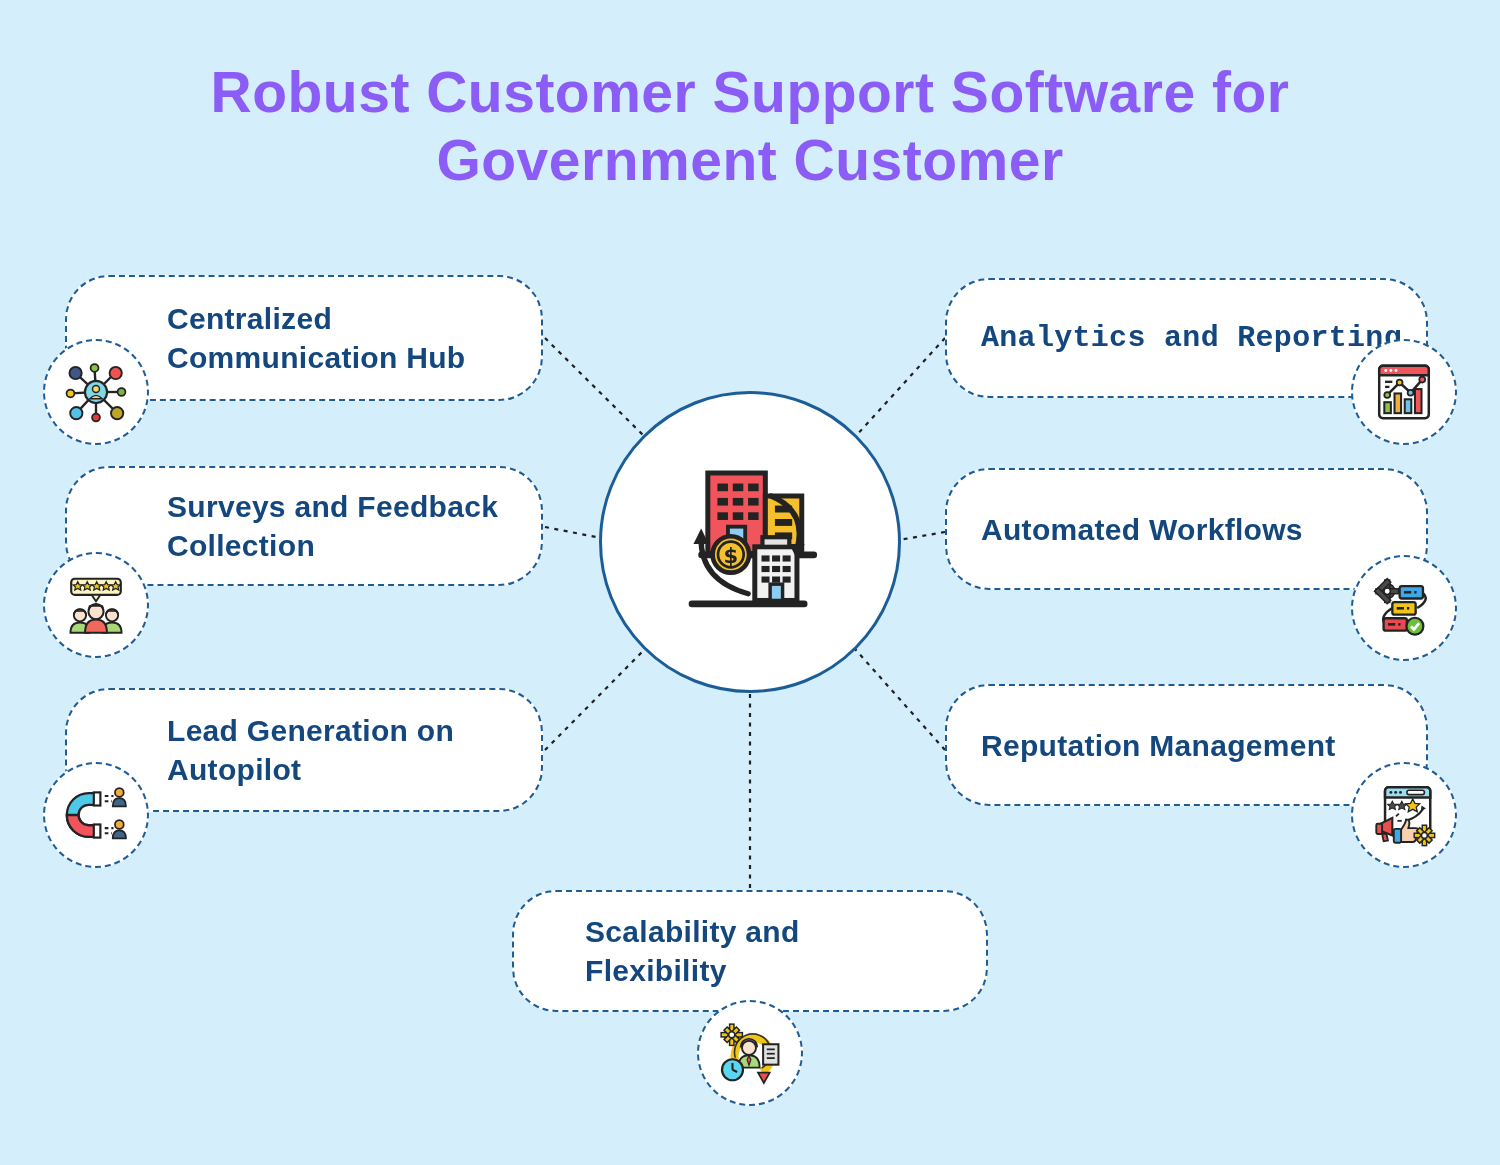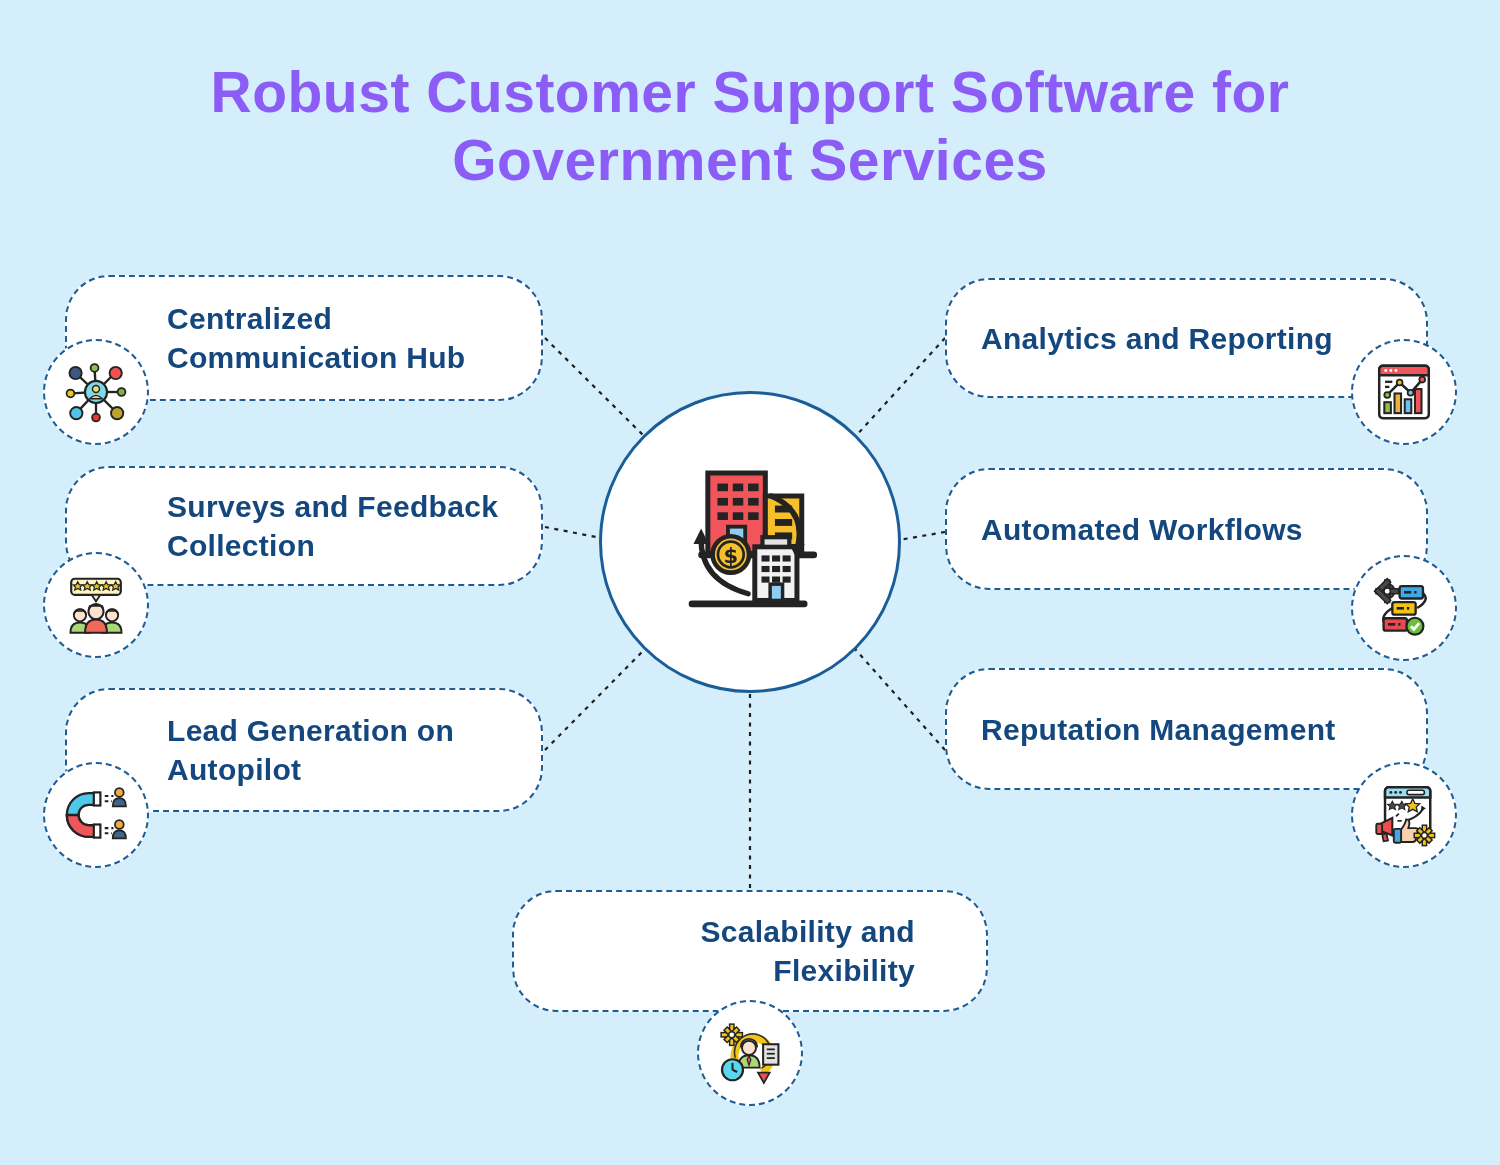--- a/index.html
+++ b/index.html
@@ -33,27 +33,27 @@
   }
   .feature-label {
     color: #14477d; font-size: 30px; font-weight: 600; line-height: 39px;
     letter-spacing: 0.3px;
   }
   .box-left   { left: 65px;  width: 478px; justify-content: flex-end; }
   .box-right  { left: 945px; width: 483px; }
   #box-0 { top: 275px; height: 126px; }
   #box-1 { top: 466px; height: 120px; }
   #box-2 { top: 688px; height: 124px; }
-  #box-3 { top: 278px; height: 120px; }
+  #box-3 { top: 278px; height: 120px; font-family: Liberation Mono, monospace; }
   #box-4 { top: 468px; height: 122px; }
-  #box-5 { top: 668px; height: 122px; }
+  #box-5 { top: 684px; height: 122px; }
   #box-6 { top: 890px; left: 512px; width: 476px; height: 122px; justify-content: center; }
   .box-left .feature-label  { padding-left: 86px; max-width: 460px; }
   .box-right .feature-label { padding-left: 34px; max-width: 460px; }
-  #box-6 .feature-label { text-align: right; max-width: 330px; }
+  #box-6 .feature-label { text-align: left; max-width: 330px; }
 
   
   .icon-circle {
     position: absolute; width: 106px; height: 106px; border-radius: 50%;
     background: #ffffff; border: 2.5px dashed #1e5c96;
     display: flex; align-items: center; justify-content: center;
   }
   #icirc-0 { left: 43px;   top: 339px; }
   #icirc-1 { left: 43px;   top: 552px; }
   #icirc-2 { left: 43px;   top: 762px; }
@@ -81,21 +81,21 @@
     <line class="conn" x1="545" y1="527" x2="601" y2="538"></line>
     <line class="conn" x1="545" y1="750" x2="645" y2="649"></line>
     <line class="conn" x1="945" y1="338" x2="855" y2="437"></line>
     <line class="conn" x1="945" y1="532" x2="899" y2="540"></line>
     <line class="conn" x1="945" y1="750" x2="855" y2="649"></line>
     <line class="conn" x1="750" y1="694" x2="750" y2="889"></line>
   </svg>
 
   <div class="title">
     <div>Robust Customer Support Software for</div>
-    <div>Government Services</div>
+    <div>Government Customer</div>
   </div>
 
   <div class="feature-box box-left" id="box-0">
     <span class="feature-label">Centralized Communication Hub</span>
   </div>
   <div class="feature-box box-left" id="box-1">
     <span class="feature-label">Surveys and Feedback Collection</span>
   </div>
   <div class="feature-box box-left" id="box-2">
     <span class="feature-label">Lead Generation on Autopilot</span>

